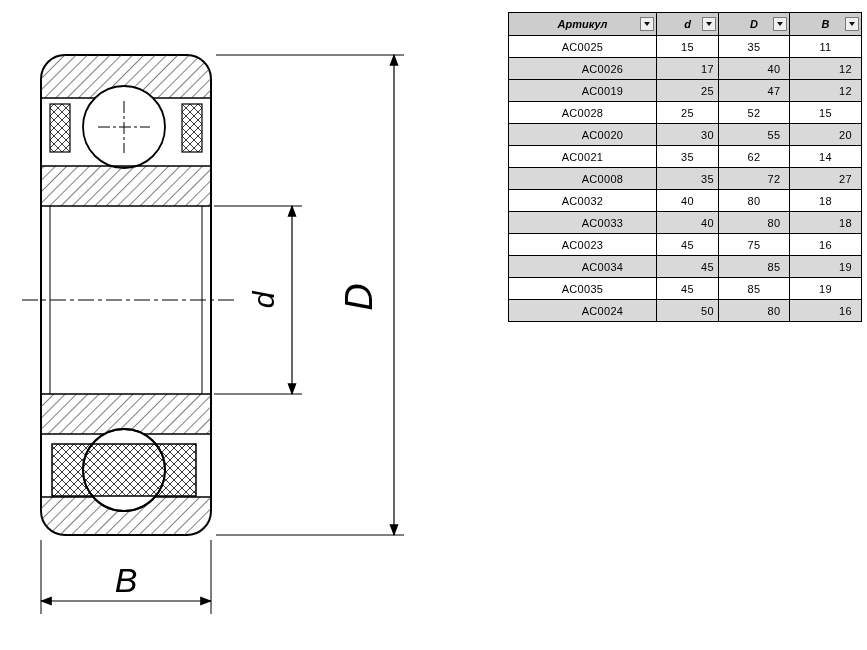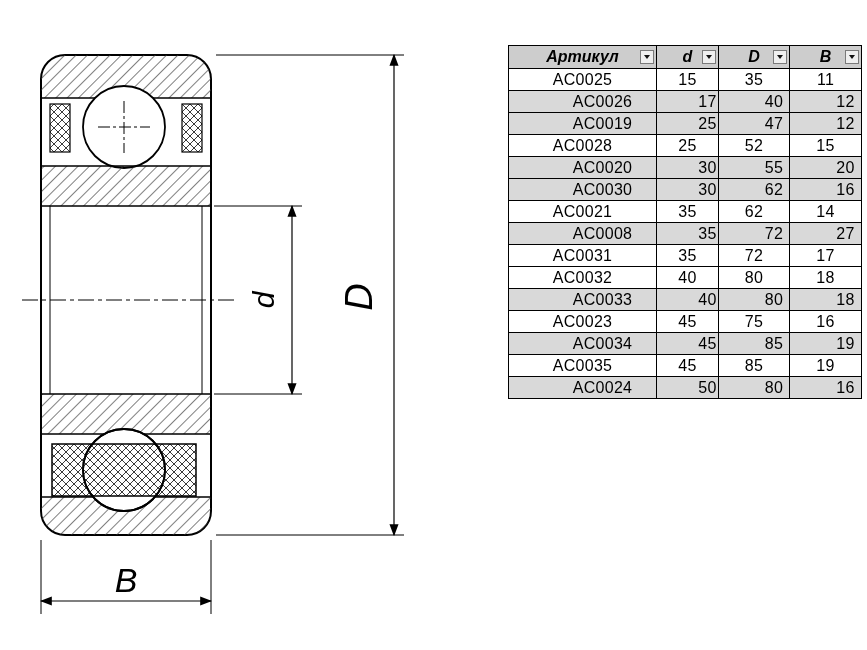--- a/index.html
+++ b/index.html
@@ -3,21 +3,21 @@
 <meta charset="utf-8">
 <style>
   html,body{margin:0;padding:0;background:#fff;}
   .page{position:relative;width:867px;height:650px;background:#fff;overflow:hidden;
         font-family:"Liberation Sans",sans-serif;color:#000;}
   .drawing{position:absolute;left:6px;top:0;}
 
   
   .spec-table-wrap{position:absolute;left:508px;top:12px;width:349px;}
   table.spec{border-collapse:collapse;width:349px;table-layout:fixed;
-             font-family:"Liberation Sans",sans-serif;font-size:16px;margin-top:33px;}
+             font-family:"Liberation Sans",sans-serif;font-size:11px;}
   table.spec th,table.spec td{border:1px solid var(--table-border,#000);
              text-align:center;vertical-align:middle;padding:0;height:21px;
              overflow:hidden;white-space:nowrap;}
   table.spec th{background:var(--table-header-bg,#cdcdcd);font-style:italic;
              font-weight:bold;height:22px;position:relative;}
   table.spec th:nth-child(1),table.spec td:nth-child(1){width:147px;}
   table.spec th:nth-child(2),table.spec td:nth-child(2){width:61px;}
   table.spec th:nth-child(3),table.spec td:nth-child(3){width:70px;}
   table.spec th:nth-child(4),table.spec td:nth-child(4){width:71px;}
   table.spec tr.alt td{background:var(--table-row-alt-bg,#d9d9d9);padding-left:40px;}
@@ -161,45 +161,33 @@
             <td>25</td>
             <td>52</td>
             <td>15</td>
           </tr>
           <tr class="alt">
             <td>AC0020</td>
             <td>30</td>
             <td>55</td>
             <td>20</td>
           </tr>
-          <tr class="alt">
-            <td>AC0030</td>
-            <td>30</td>
-            <td>62</td>
-            <td>16</td>
-          </tr>
           <tr>
             <td>AC0021</td>
             <td>35</td>
             <td>62</td>
             <td>14</td>
           </tr>
           <tr class="alt">
             <td>AC0008</td>
             <td>35</td>
             <td>72</td>
             <td>27</td>
           </tr>
           <tr>
-            <td>AC0031</td>
-            <td>35</td>
-            <td>72</td>
-            <td>17</td>
-          </tr>
-          <tr>
             <td>AC0032</td>
             <td>40</td>
             <td>80</td>
             <td>18</td>
           </tr>
           <tr class="alt">
             <td>AC0033</td>
             <td>40</td>
             <td>80</td>
             <td>18</td>

